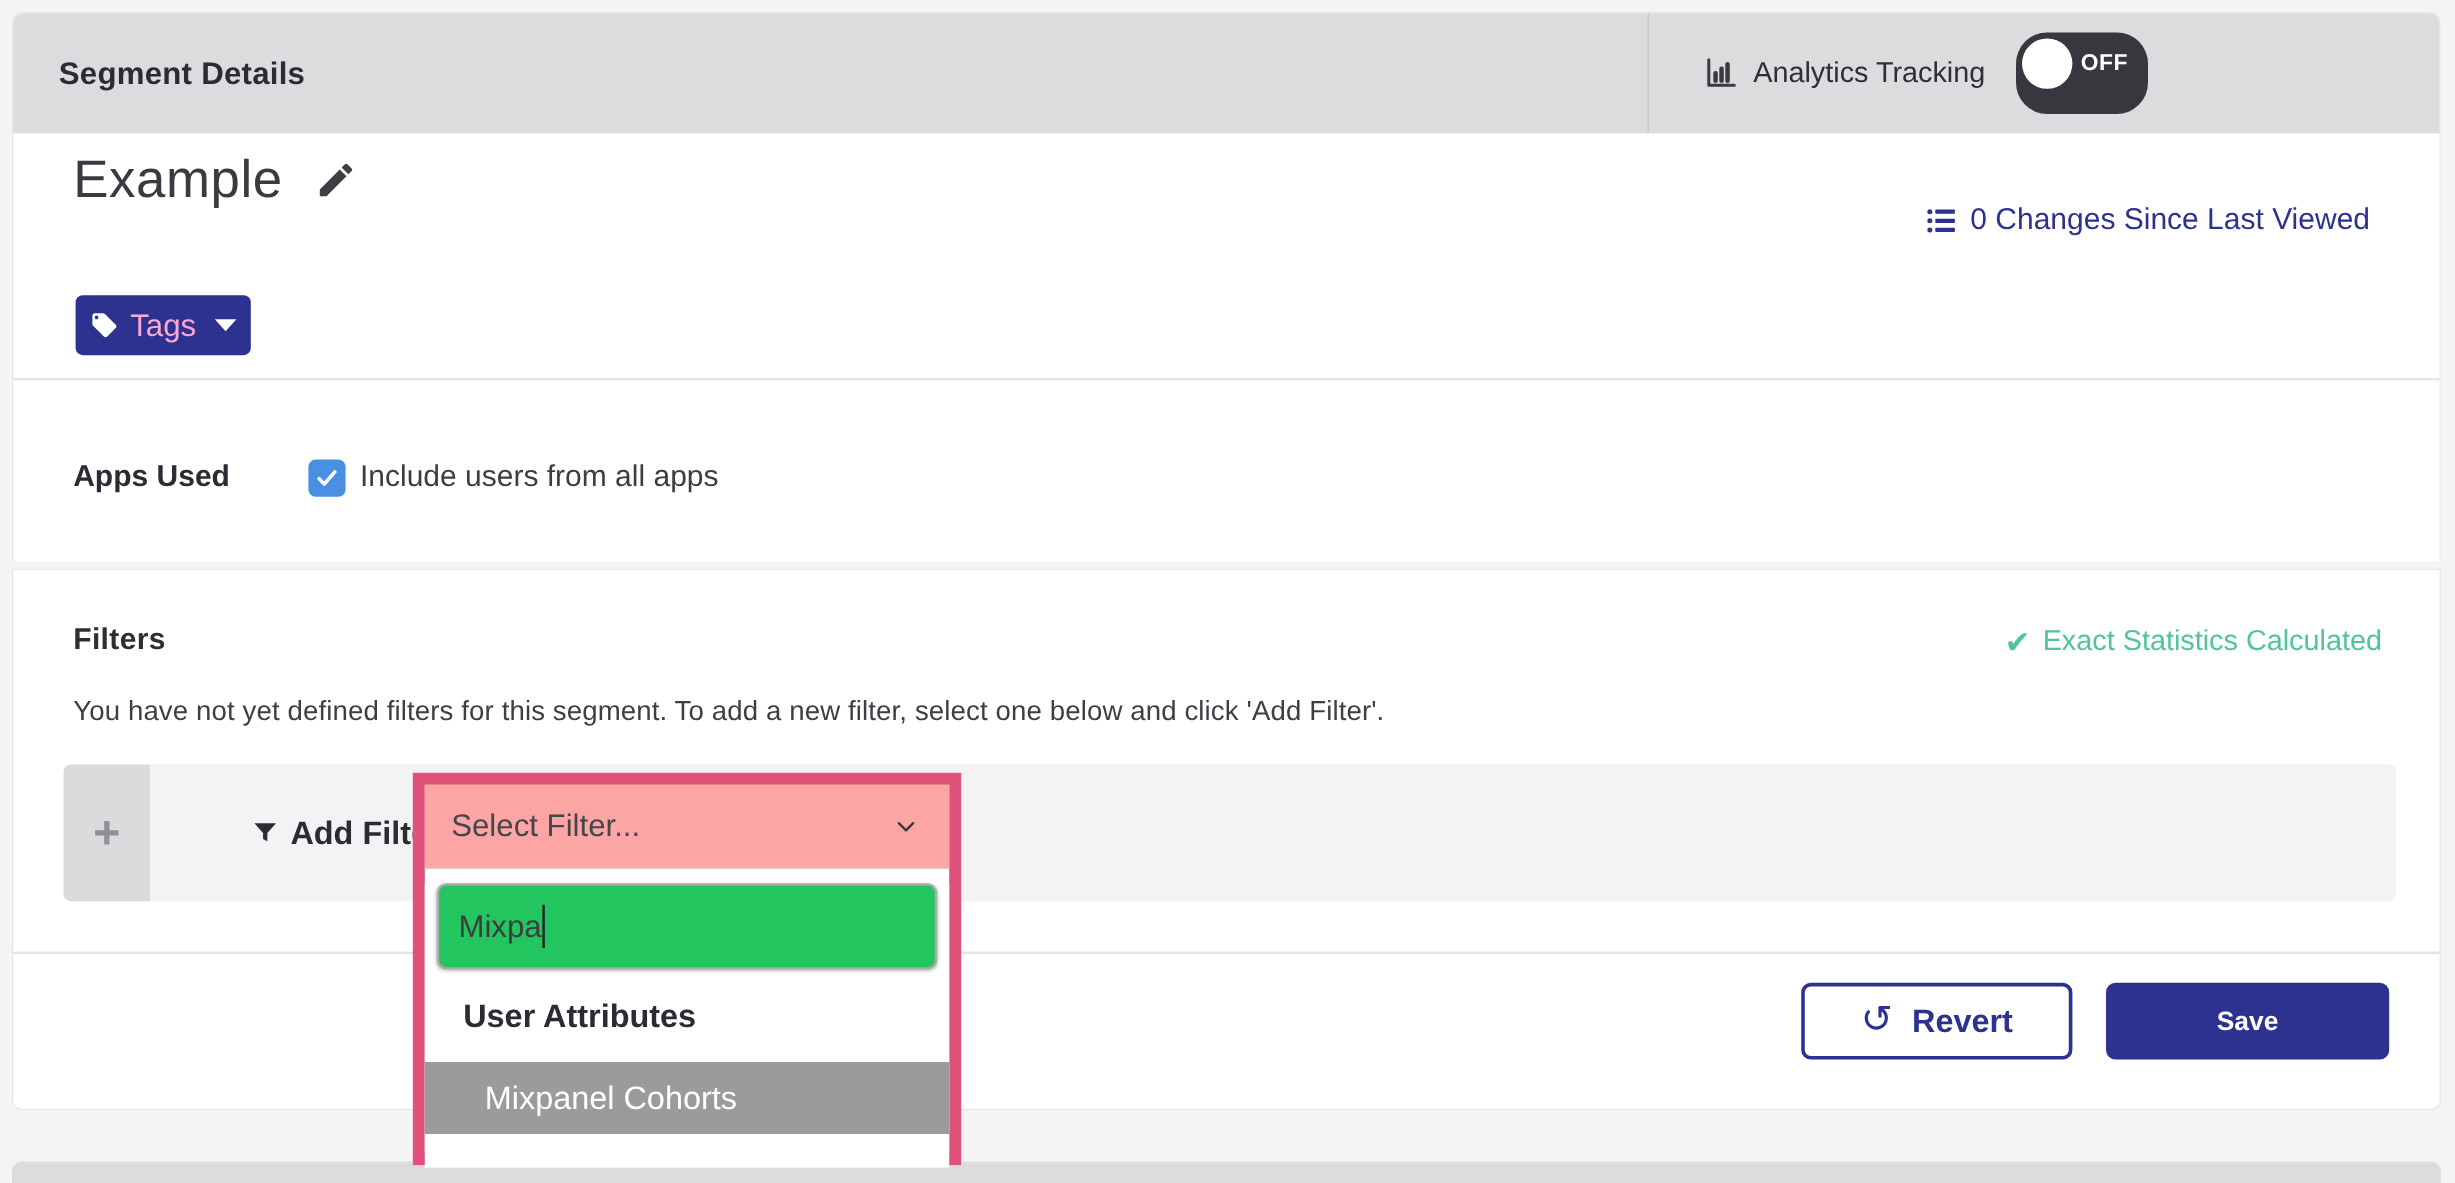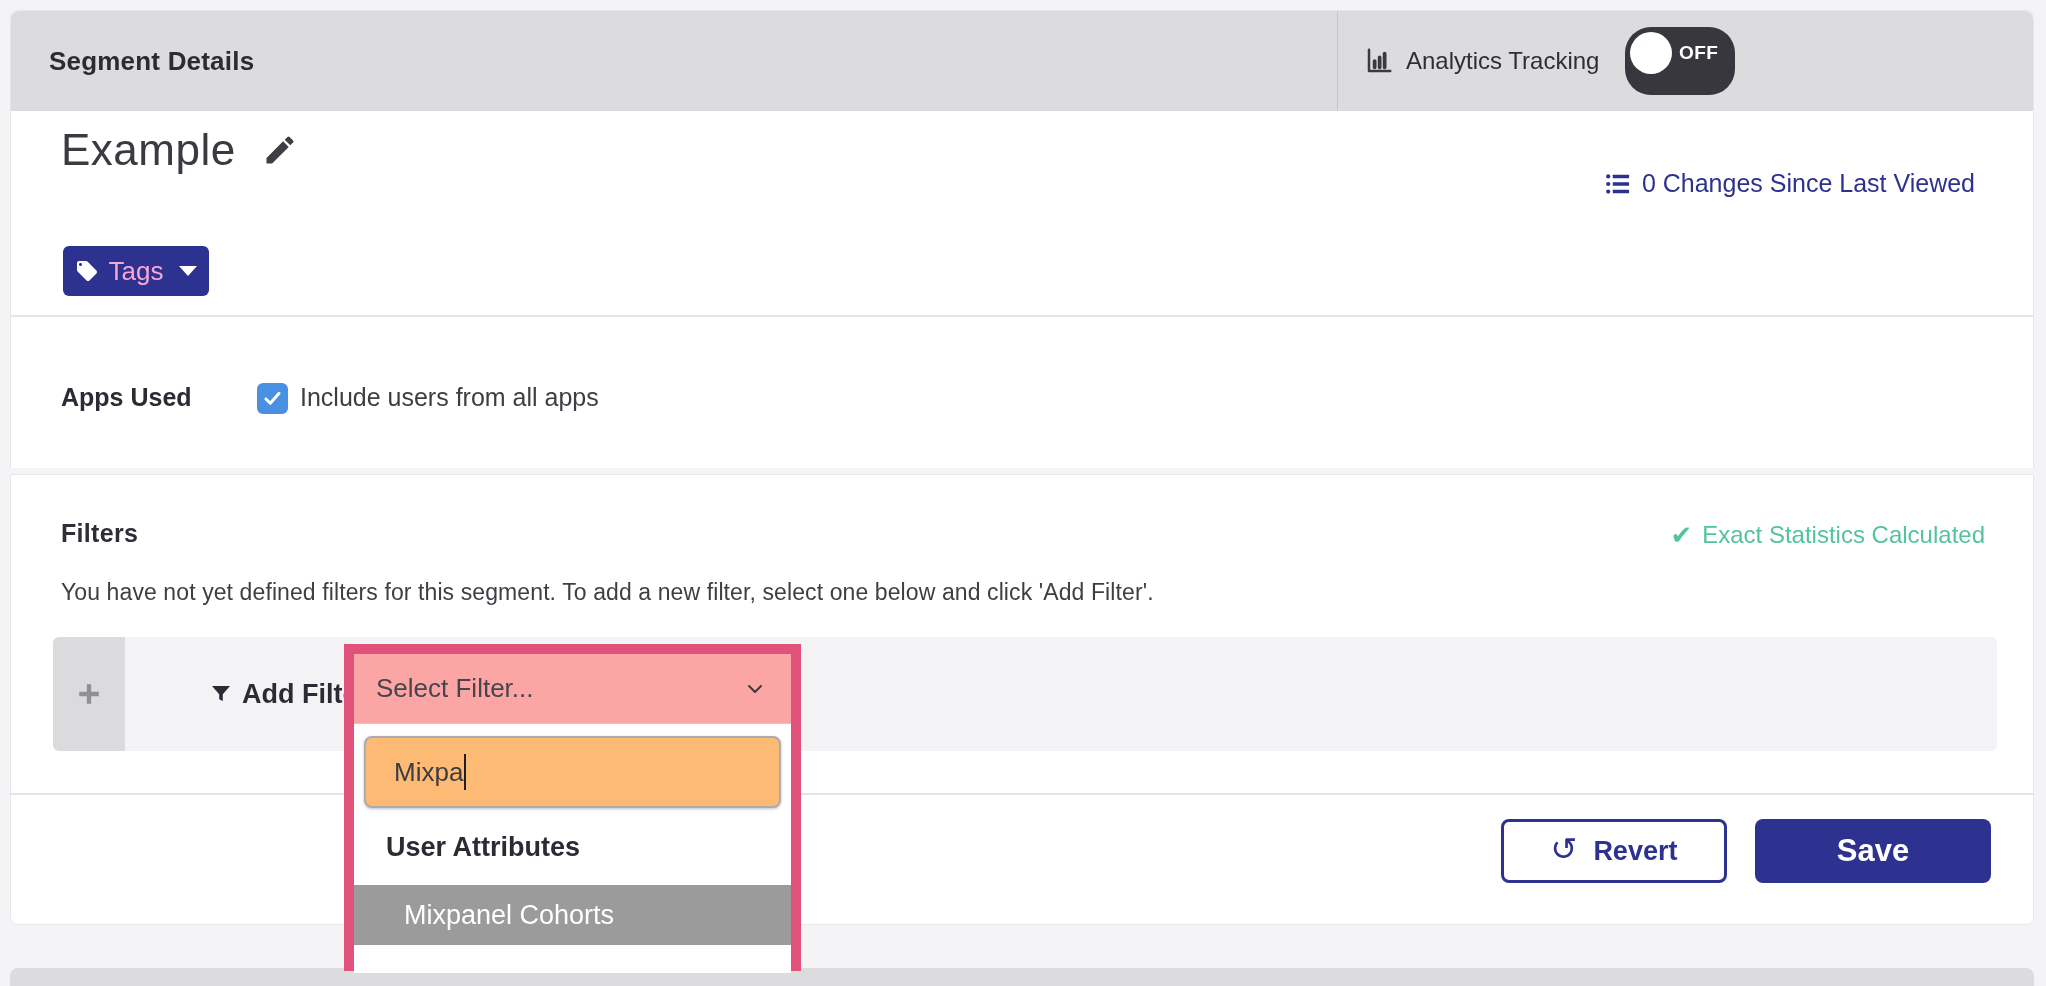--- a/index.html
+++ b/index.html
@@ -31,21 +31,21 @@
     background:#dcdcdf; border-radius:8px 8px 0 0;
     display:flex; align-items:stretch;
   }
   .header-title {
     flex:0 0 1326px; display:flex; align-items:center; padding-left:38px;
     font-size:26px; font-weight:700; color:#2b2b33; letter-spacing:.2px;
   }
   .header-section {
     display:flex; align-items:center; border-left:1px solid #c6c6ca;
   }
-  .header-analytics { flex:0 0 340px; padding-left:26px; gap:12px; }
+  .header-analytics { flex:0 0 340px; padding-left:45px; gap:12px;margin-left:36px; }
   .header-userdata { flex:1; padding-left:44px; gap:16px; }
   .header-label { font-size:24px; color:#2e2e36; white-space:nowrap; }
   .toggle {
     width:110px; height:68px; border-radius:26px; background:#37373d;
     position:relative; margin-left:14px; flex:0 0 auto; cursor:pointer;
   }
   .toggle-knob {
     position:absolute; left:5px; top:5px; width:42px; height:42px;
     border-radius:50%; background:#ffffff;
   }
@@ -134,42 +134,42 @@
     height:70px; display:flex; align-items:center; justify-content:space-between;
     padding:0 24px 0 22px; border-bottom:1px solid #cccccf; cursor:pointer; background:#fca5a5;
   }
   .select-value { font-size:26px; color:#45454c; }
   .select-chevron { width:24px; height:24px; stroke:#3a3a41; stroke-width:2; fill:none;
     stroke-linecap:round; stroke-linejoin:round; }
   .dropdown-list { position:relative; background:#fff; height:237px; }
   .dropdown-search {
     margin:12px 10px 0 10px; height:72px; border:2px solid #ababb0; border-radius:8px;
     box-shadow:0 1px 3px rgba(0,0,0,0.25);
-    display:flex; align-items:center; padding-left:28px; background:#fdba74; cursor:text;
+    display:flex; align-items:center; padding-left:16px; background:#22c55e; cursor:text;
   }
   .search-text { font-size:26px; color:#3c3c43; }
   .text-caret { display:inline-block; width:2px; height:36px; background:#1e1e24; margin-left:1px; vertical-align:middle; }
   .group-header { margin:24px 0 0 32px; font-size:27px; font-weight:700; color:#2b2b33; }
   .option-highlighted {
     margin-top:22px; height:60px; background:#9b9b9b; color:#ffffff;
     font-size:27px; display:flex; align-items:center; padding-left:50px; cursor:pointer;
   }
 
   
   .divider-2 { position:absolute; left:0; top:318px; width:2022px; height:2px; background:#e4e4e8; }
   .actions { position:absolute; right:42px; top:344px; display:flex; gap:28px; }
   .revert-button {
     width:226px; height:64px; background:#ffffff; border:3px solid #2d3190; border-radius:8px;
     color:#2d3190; font-size:27px; font-weight:700; font-family:inherit; cursor:pointer;
     display:flex; align-items:center; justify-content:center; gap:16px;
   }
   .undo-glyph { font-size:32px; font-weight:400; line-height:1; transform:translateY(-2px); }
   .save-button {
     width:236px; height:64px; background:#2d3190; border:none; border-radius:8px;
-    color:#ffffff; font-size:31px; font-weight:700; font-family:inherit; cursor:pointer;
+    color:#ffffff; font-size:22px; font-weight:700; font-family:inherit; cursor:pointer;
     display:flex; align-items:center; justify-content:center;
   }
 </style>
 </head>
 <body>
 
 <div class="page">
 
   <div class="card card-1">
 

